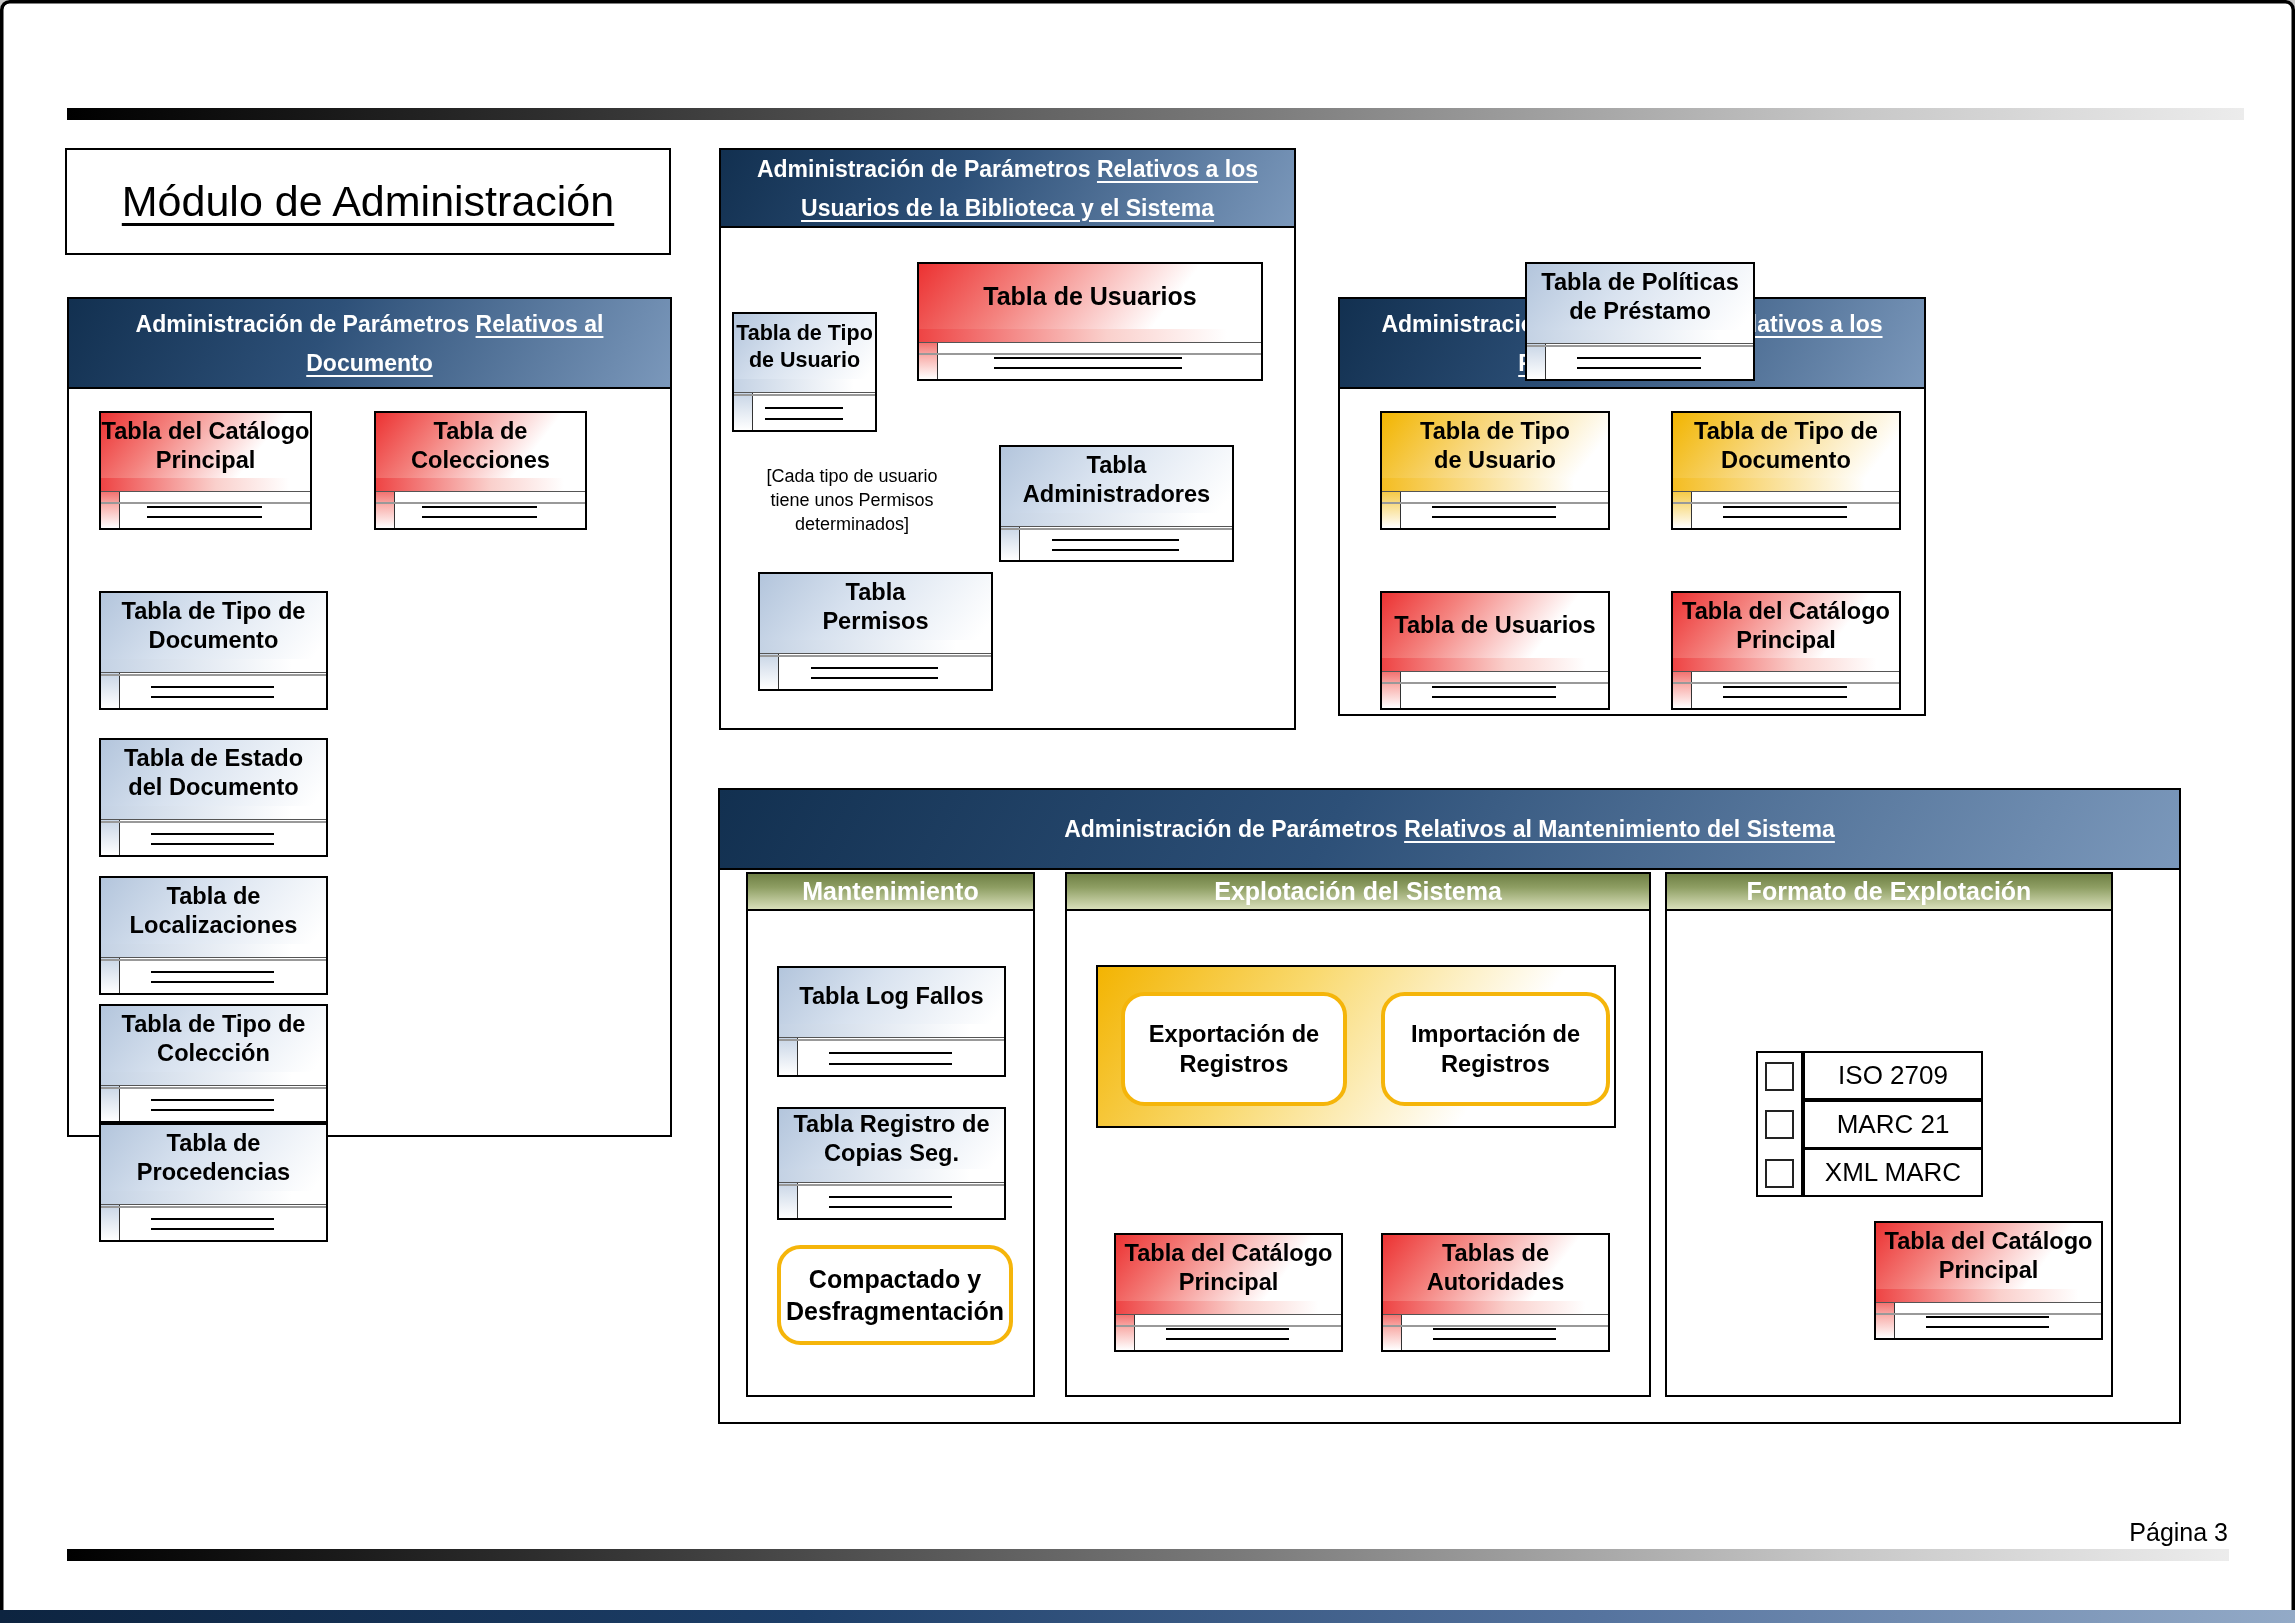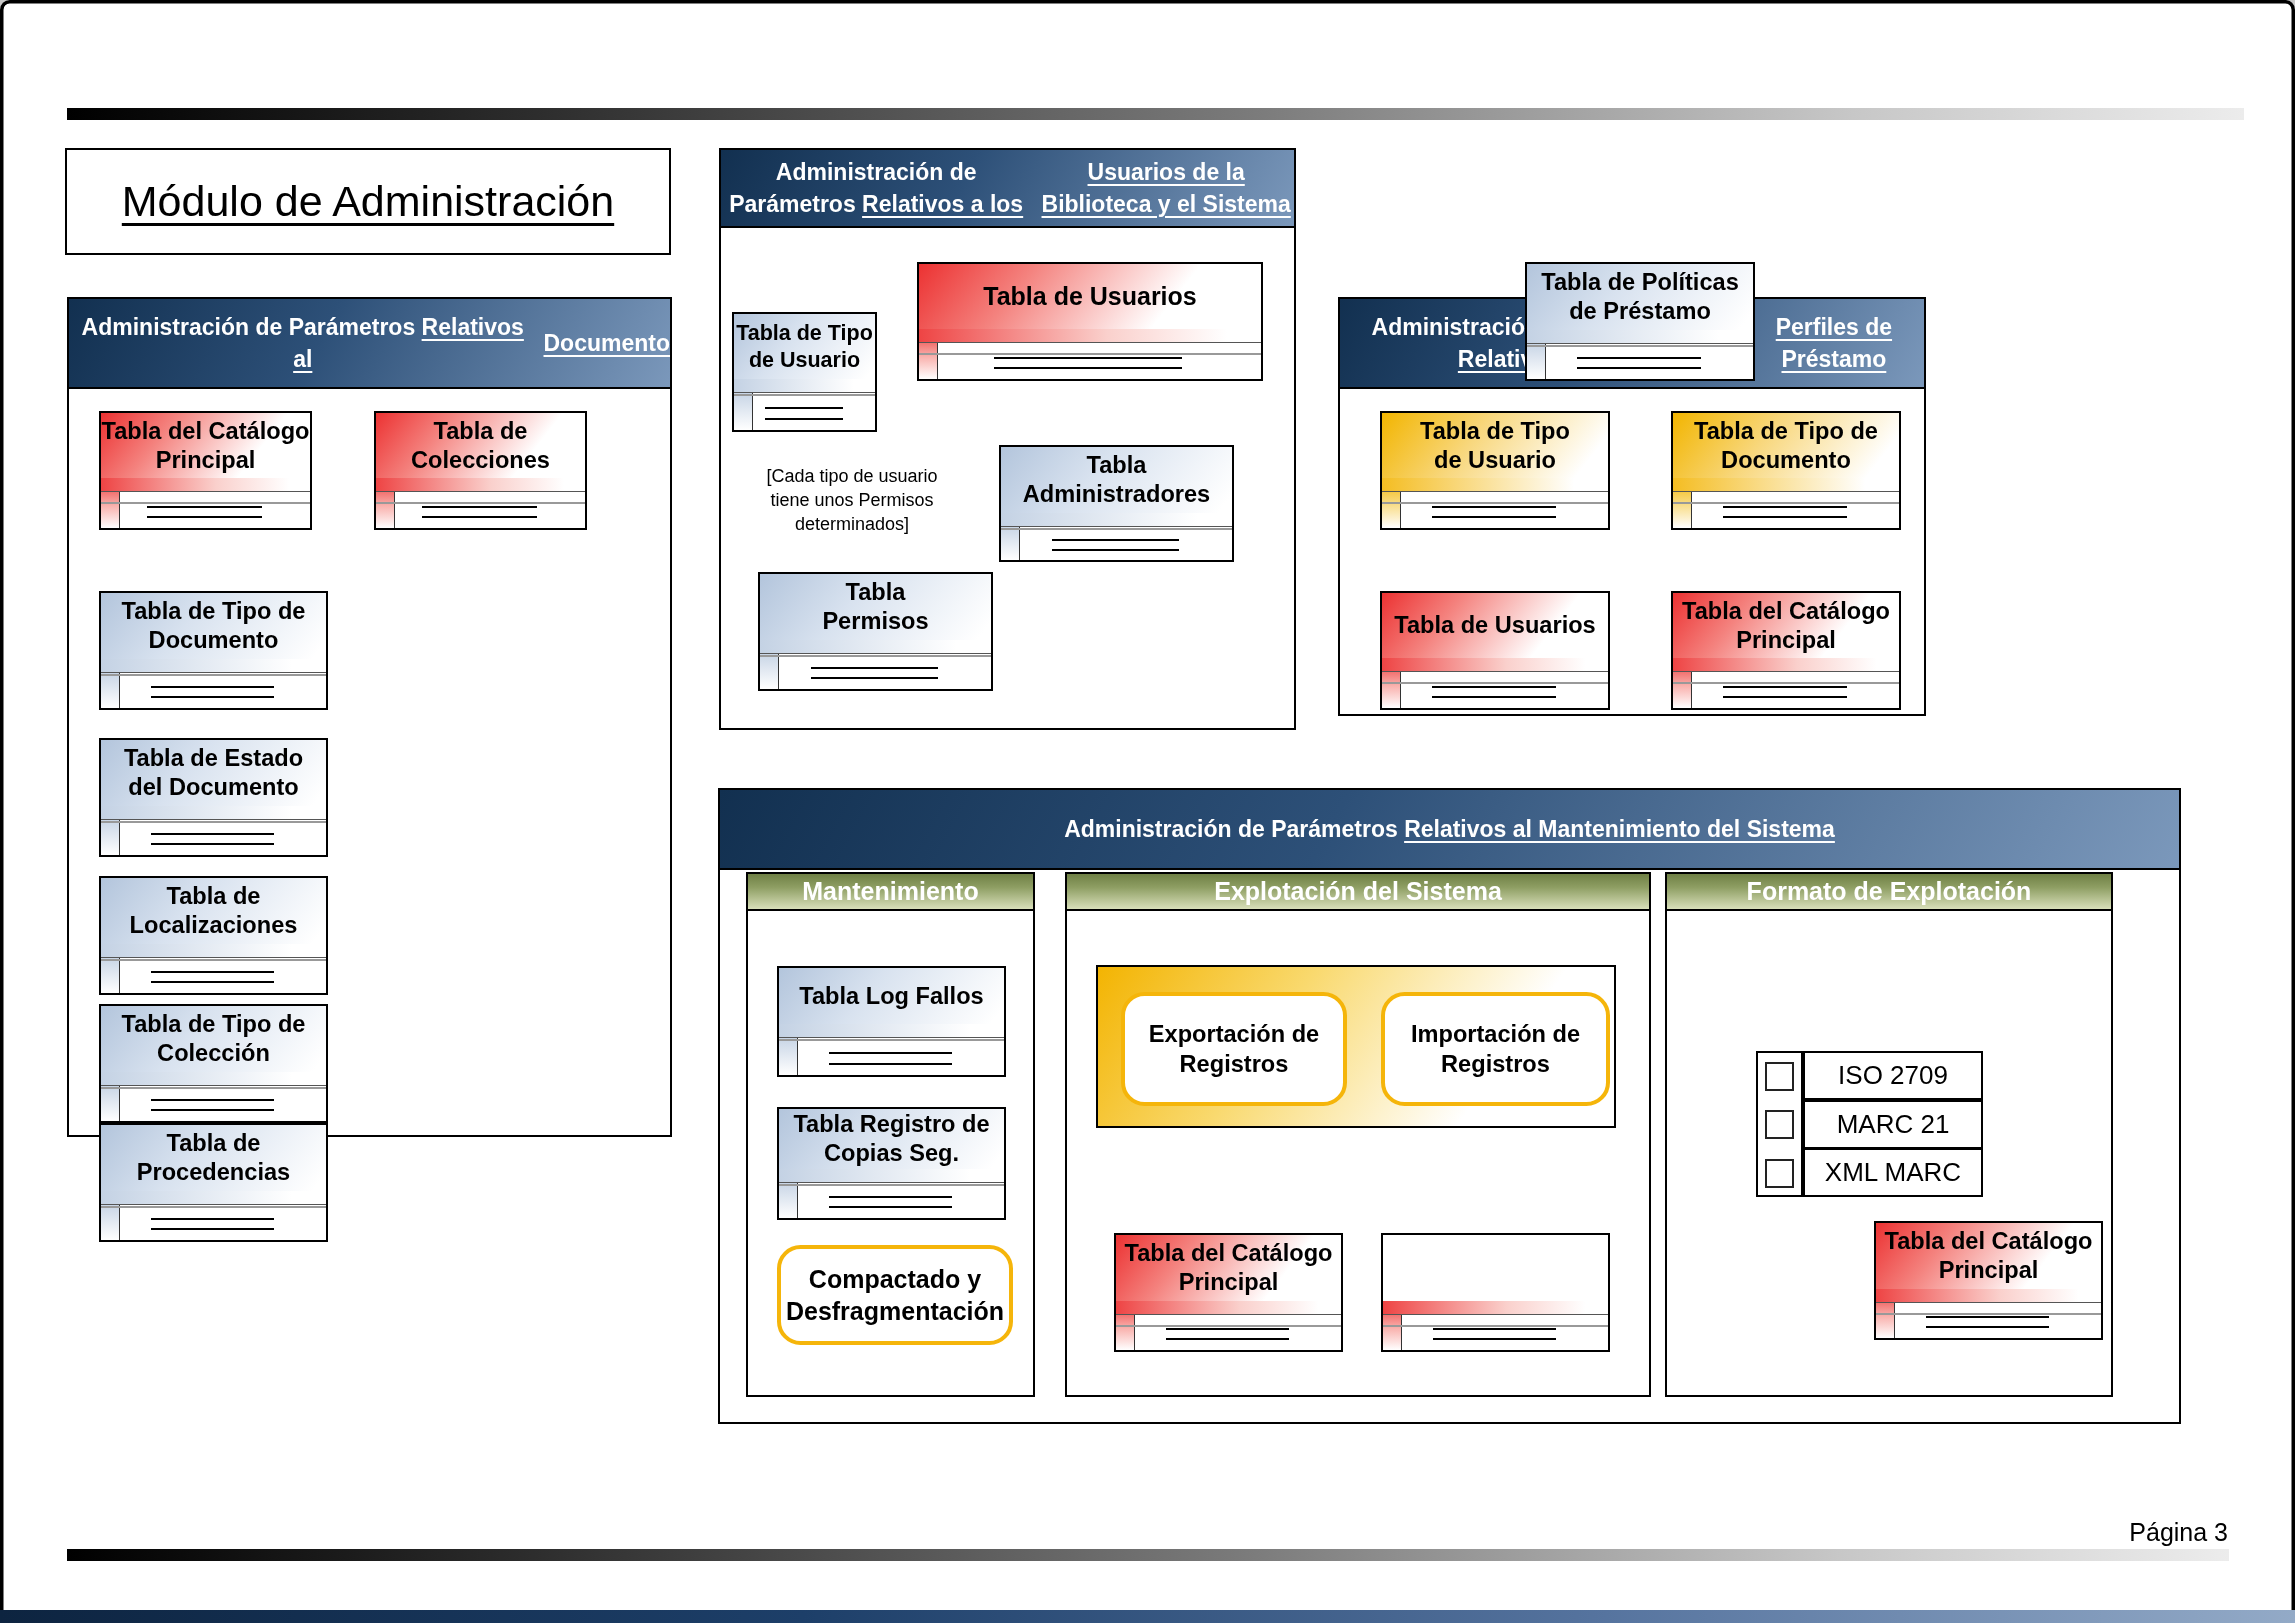--- a/index.html
+++ b/index.html
@@ -8,21 +8,21 @@
     font-family:"Liberation Sans",sans-serif;overflow:hidden;
     box-shadow:inset 0 0 0 3.5px #000;border-radius:9.7px 9.7px 0 0;
   }
   .abs{position:absolute;box-sizing:border-box;}
   #page-title{left:67px;top:68px;font-size:33px;font-weight:bold;color:#000;white-space:nowrap;}
   .hrule{height:11.8px;background:linear-gradient(90deg,#000 0%,#2e2e2e 22%,#7c7c7c 55%,#c7c7c7 82%,#ececec 100%);}
   #module-box{left:65px;top:148px;width:606px;height:107px;border:2.8px solid #000;background:#fff;
     display:flex;align-items:center;justify-content:center;}
   #module-box span{font-size:43px;color:#000;text-decoration:underline;text-decoration-thickness:2.8px;text-underline-offset:7px;}
   .section{border:2.1px solid #000;background:#fff;}
-  .section-header{left:0;top:0;right:0;display:flex;align-items:center;justify-content:center;
+  .section-header{left:0;top:0;right:0;display:flex;flex-direction:column;align-items:center;justify-content:center;
     background:linear-gradient(118deg,#123050 0%,#2d5078 42%,#7b98bb 100%);
     border-bottom:2.1px solid #000;color:#fff;font-weight:bold;font-size:23px;line-height:32px;text-align:center;gap:7px;}
   .section-header .u, .u{text-decoration:underline;text-decoration-thickness:2.1px;text-underline-offset:4.2px;}
   .subsection{border:2.1px solid #000;background:#fff;}
   .sub-header{left:0;top:0;right:0;height:37px;display:flex;align-items:center;justify-content:center;
     background:linear-gradient(180deg,#6f8045 0%,#8e9e63 38%,#d8dfba 100%);
     border-bottom:2.1px solid #000;color:#fff;font-weight:bold;font-size:25px;}
   .tbl{border:2.1px solid #000;background:#fff;}
   .tbl .title{position:absolute;left:0;top:0;right:0;display:flex;flex-direction:column;align-items:center;justify-content:center;
     border-bottom:2.1px solid #000;font-weight:bold;color:#000;text-align:center;white-space:nowrap;}
@@ -422,20 +422,24 @@
       </div>
       <div class="body" style="height: 49px;">
         <div class="col"></div>
         <div class="strip"></div>
         <div class="div2" style="top: 23.6px;"></div>
         <div class="bl" style="top: 55%;"></div>
         <div class="bl" style="top: 76%;"></div>
       </div>
     </div>
     <div class="abs tbl red" style="position: absolute; left: 1381px; top: 1233px; width: 229px; height: 119px;">
+      <div class="title" style="height: 66px; font-size: 23.6px; line-height: 29px;">
+        <div>Tablas de</div>
+        <div>Autoridades</div>
+      </div>
       <div class="body" style="height: 49px;">
         <div class="col"></div>
         <div class="strip"></div>
         <div class="div2" style="top: 23.6px;"></div>
         <div class="bl" style="top: 55%;"></div>
         <div class="bl" style="top: 76%;"></div>
       </div>
     </div>
     <div class="abs tbl red" style="position: absolute; left: 1874px; top: 1221px; width: 229px; height: 119px;">
       <div class="title" style="height: 66px; font-size: 23.6px; line-height: 29px;">

